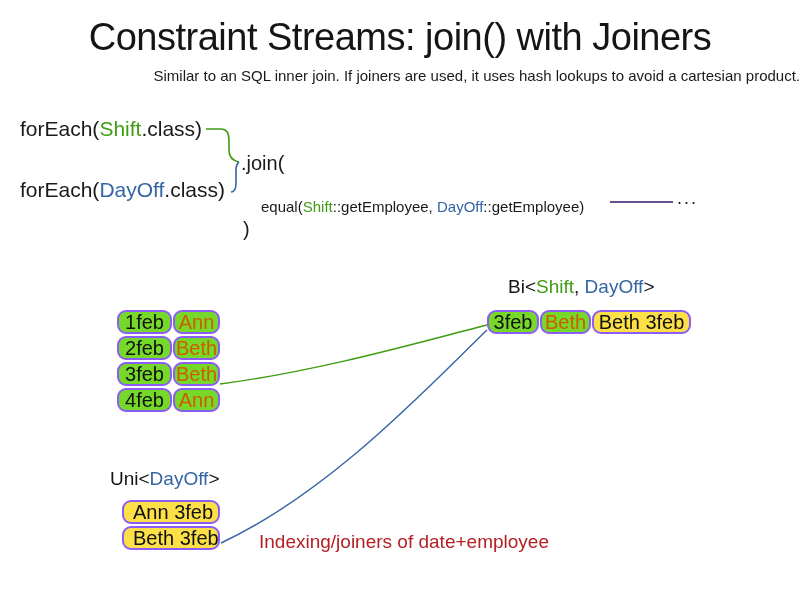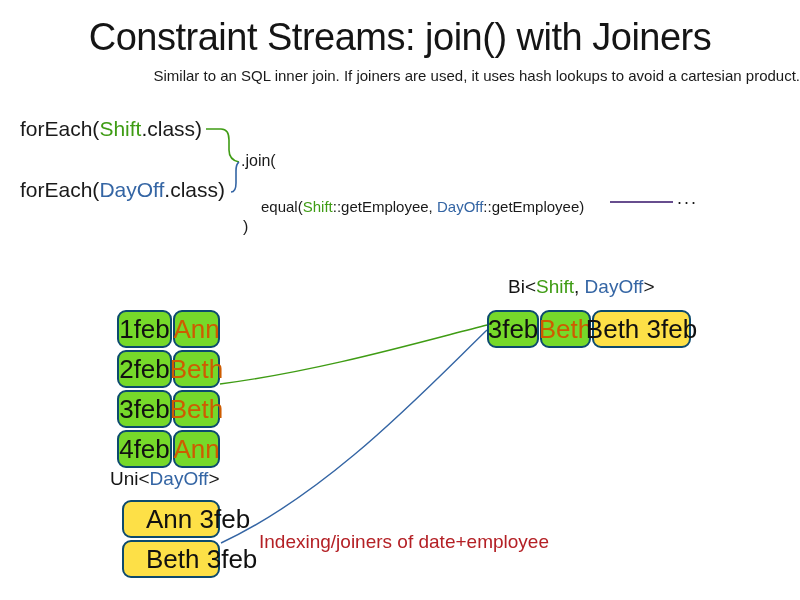--- a/index.html
+++ b/index.html
@@ -4,38 +4,38 @@
 <style>
   html,body{margin:0;padding:0;background:#fff;}
   body{width:800px;height:600px;font-family:"Liberation Sans",sans-serif;color:#111;}
   .stage{position:relative;width:800px;height:600px;background:#ffffff;overflow:hidden;}
   .abs{position:absolute;white-space:nowrap;}
 
   .title{left:0;right:0;top:16px;text-align:center;font-size:38px;letter-spacing:-0.5px;color:#151515;}
   .subtitle{left:0;right:0;top:67px;text-align:right;font-size:15px;color:#1a1a1a;}
 
   .code-lg{font-size:21px;color:#1a1a1a;}
-  .code-md{font-size:16px;color:#1a1a1a;}
+  .code-md{font-size:20px;color:#1a1a1a;}
   .code-sm{font-size:15px;color:#1a1a1a;}
 
   .green-t{color:#3F9C14;}
   .blue-t{color:#3465A4;}
 
   .label{font-size:19px;color:#151515;}
 
   .shift-table{left:117px;top:310px;}
   .srow{display:flex;gap:1px;margin-bottom:2px;}
-  .cell{box-sizing:border-box;height:38px;border:2px solid #0c4a6e;border-radius:9px;
+  .cell{box-sizing:border-box;height:24px;border:2px solid #8b5cf6;border-radius:9px;
         background:#76D92A;display:flex;align-items:center;justify-content:center;
-        font-size:26px;}
+        font-size:20px;}
   .cell.date{width:55px;color:#111;}
   .cell.emp{width:47px;color:#CE5C00;}
   .cell.blue{background:#fde047;color:#111;}
   .cell.pair{width:99px;}
-  .dayoff-row{width:98px;justify-content:flex-start;padding-left:22px;margin-bottom:2px;}
+  .dayoff-row{width:98px;justify-content:flex-start;padding-left:9px;margin-bottom:2px;}
 
   .bi-row{left:487px;top:310px;display:flex;gap:1px;}
   .bi-row .cell.date{width:52px;}
   .bi-row .cell.emp{width:51px;}
 
   .purple-line{left:610px;top:201px;width:63px;height:2px;background:#674E8E;}
   .ellipsis{left:677px;top:188px;font-size:18px;color:#1a1a1a;letter-spacing:2px;}
 
   .note{left:259px;top:529px;font-size:19px;line-height:25px;color:#B42025;white-space:nowrap;}
 

